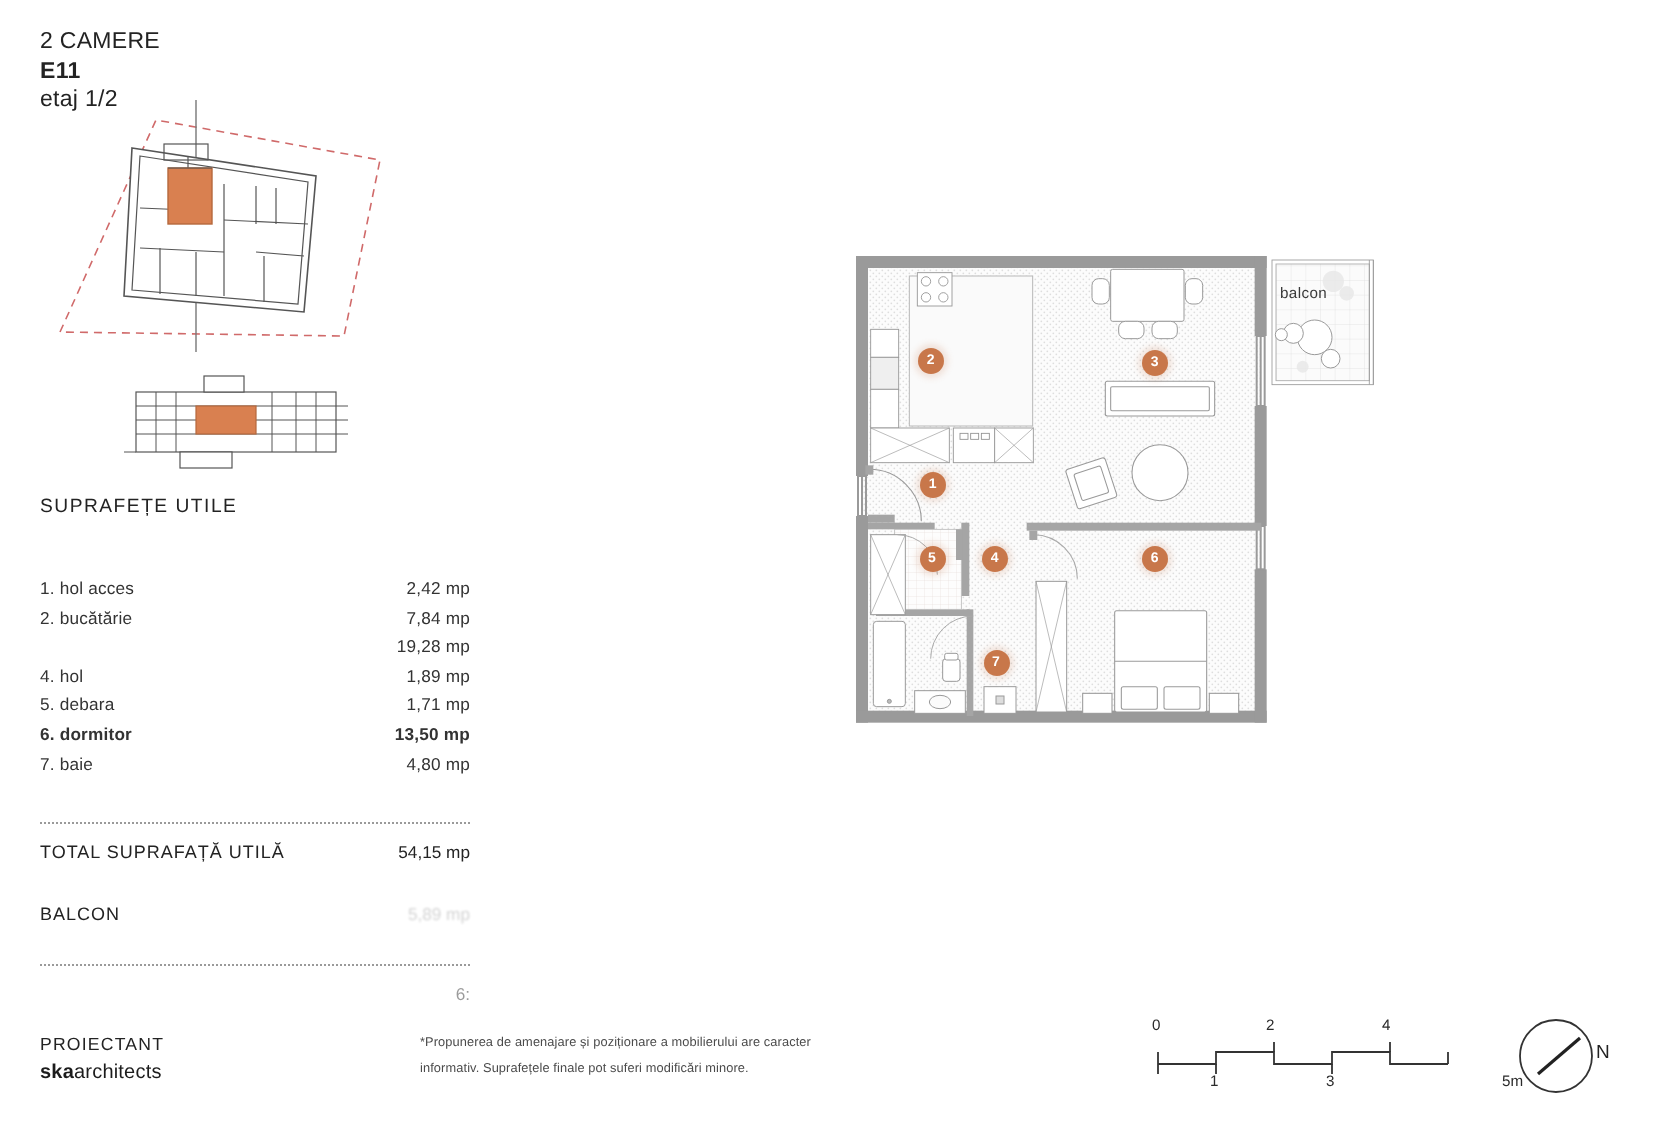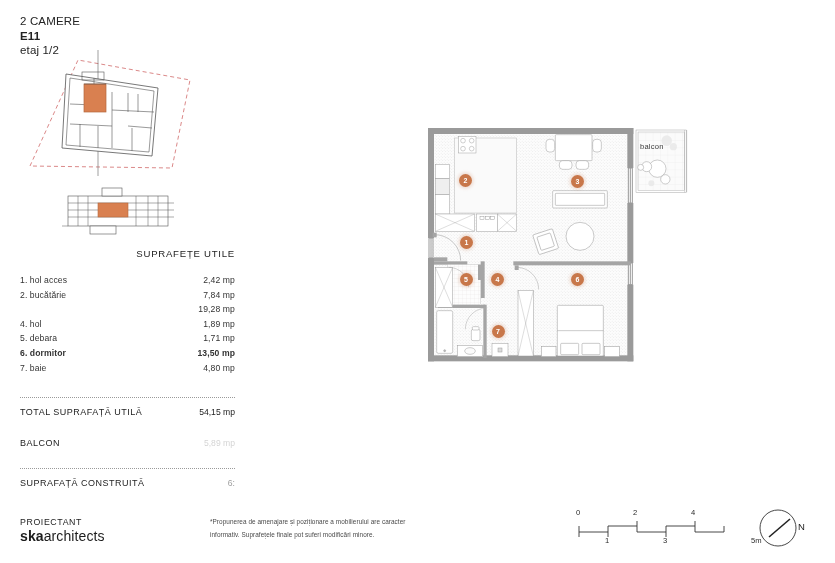--- a/index.html
+++ b/index.html
@@ -14,39 +14,39 @@
   #header{left:20px;top:14px;width:260px;}
   #header .line{font-size:11.5px;line-height:14.5px;letter-spacing:.15px;color:#232323;}
   #header .bold{font-weight:bold;}
 
   
   #keyplan{left:20px;top:48px;width:200px;height:130px;}
   #elevkey{left:60px;top:182px;width:120px;height:58px;}
 
   
   #areas{left:20px;top:248px;width:215px;}
-  #areas .title{font-size:9.6px;letter-spacing:.75px;color:#232323;margin-bottom:14px;text-align:right;}
+  #areas .title{font-size:9.6px;letter-spacing:.75px;color:#232323;margin-bottom:28px;}
   .arow{display:flex;font-size:8.6px;line-height:14.6px;color:#333;letter-spacing:.1px;}
   .arow .nm{flex:0 0 150px;}
   .arow .vl{flex:1;text-align:right;}
   .arow.strong{font-weight:bold;}
 
   .dotted{
     border-top:1px dotted #9a9a9a;height:0;margin:0;
   }
   .totrow{display:flex;font-size:9px;line-height:13px;letter-spacing:.5px;color:#232323;}
   .totrow .nm{flex:0 0 150px;}
   .totrow .vl{flex:1;text-align:right;font-size:8.6px;letter-spacing:0;}
   .faded{opacity:.20;filter:blur(.4px);}
   .faded2{opacity:.45;}
 
   
   #proiectant{left:20px;top:516px;}
   #proiectant .l1{font-size:8.8px;letter-spacing:.6px;color:#232323;line-height:13px;}
-  #proiectant .l2{font-size:14px;letter-spacing:.1px;color:#1c1c1c;line-height:15px;}
+  #proiectant .l2{font-size:10px;letter-spacing:.1px;color:#1c1c1c;line-height:15px;}
   #proiectant .l2 b{font-weight:bold;}
   #disclaimer{left:210px;top:516px;width:240px;font-size:6.4px;line-height:12.6px;color:#4a4a4a;letter-spacing:.06px;}
 
   
   #scalebar{left:575px;top:508px;width:155px;height:36px;}
   #scalebar .lab{position:absolute;font-size:7.6px;color:#2b2b2b;}
   #compass{left:757px;top:506px;width:58px;height:46px;}
 
   
   #plan{left:418px;top:118px;width:300px;height:250px;}
@@ -164,21 +164,20 @@
       </div>
       <div style="height: 18px;"></div>
       <div class="totrow">
         <span class="nm">BALCON</span>
         <span class="vl faded">5,89 mp</span>
       </div>
       <div style="height: 18px;"></div>
       <div class="dotted"></div>
       <div style="height: 8px;"></div>
       <div class="totrow">
-        <span class="nm">SUPRAFAȚĂ CONSTRUITĂ</span>
         <span class="vl faded2">6:</span>
       </div>
     </div>
 </div>
 
 <div class="abs" id="proiectant">
   <div class="l1">PROIECTANT</div>
   <div class="l2"><b>ska</b><span>architects</span></div>
 </div>
 

